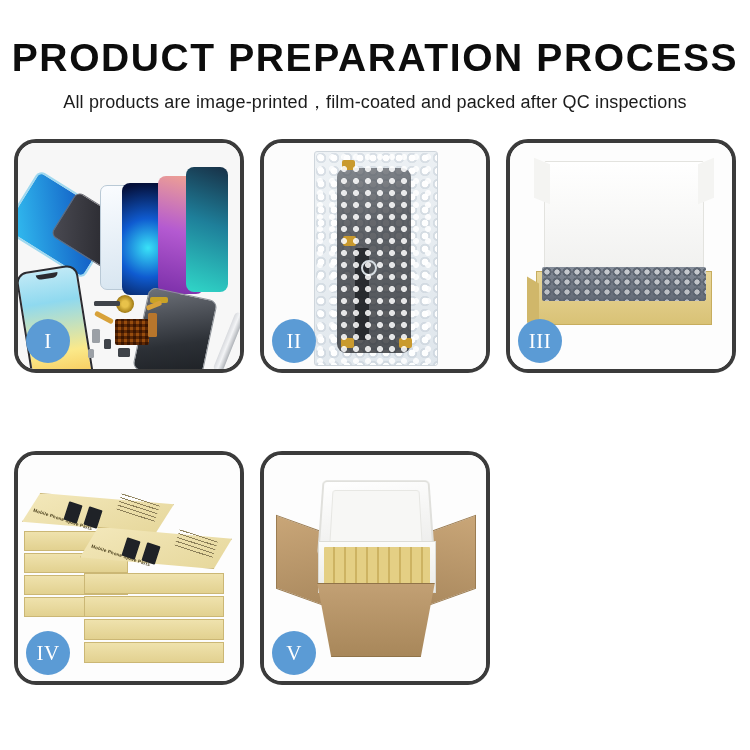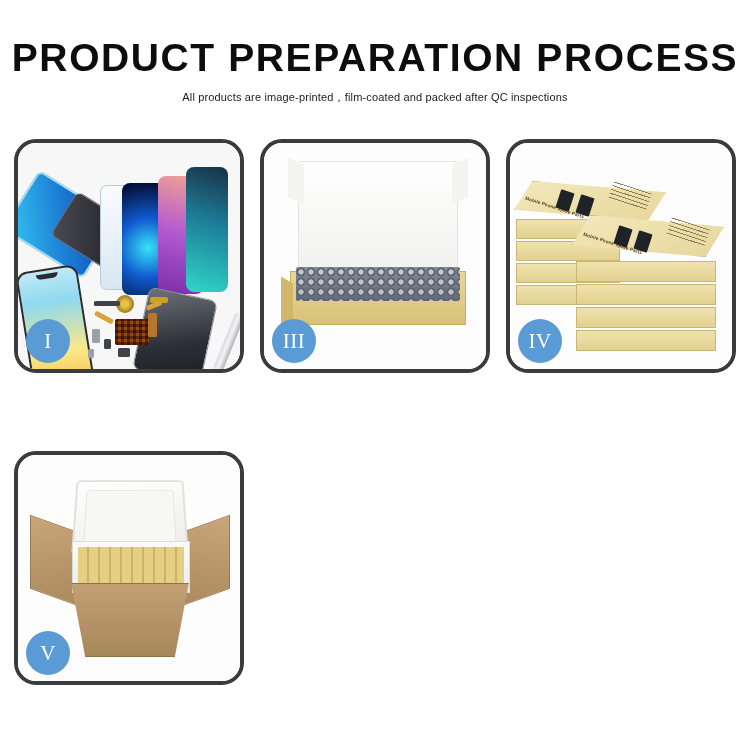--- a/index.html
+++ b/index.html
@@ -17,21 +17,21 @@
   .title{
     font-size:39px;
     font-weight:700;
     letter-spacing:1.6px;
     color:#0d0d0d;
     line-height:1.05;
     font-family:"Liberation Sans", sans-serif;
   }
   .subtitle{
     margin-top:11px;
-    font-size:11px;
+    font-size:18px;
     font-weight:400;
     color:#1b1b1b;
     letter-spacing:0.15px;
   }
 
   
   .grid{
     position:absolute;
     left:14px; top:139px;
     width:722px;
@@ -289,20 +289,35 @@
         <div class="chip copper" style="left:130px;top:170px;width:9px;height:24px;"></div>
         <div class="chip" style="left:100px;top:205px;width:12px;height:9px;"></div>
         <div class="chip silver" style="left:70px;top:206px;width:6px;height:9px;"></div>
         <div class="flex-c" style="left:128px;top:160px;width:16px;height:5px;transform:rotate(-22deg);"></div>
         <div class="flex-c" style="left:76px;top:172px;width:20px;height:5px;transform:rotate(28deg);"></div>
         <div class="tool"></div>
         <div class="badge">I</div>
       </div>
     </div>
 
+    <div class="panel">
+      <div class="panel-scene p2">
+        <div class="bubblebag">
+          <div class="bag-screen"></div>
+          <div class="bag-flex"></div>
+          <div class="bag-ring"></div>
+          <div class="bag-conn" style="left:27px;top:8px;"></div>
+          <div class="bag-conn" style="left:28px;top:84px;"></div>
+          <div class="bag-conn" style="left:26px;top:186px;"></div>
+          <div class="bag-conn" style="left:84px;top:186px;"></div>
+          <div class="bubble-sheen"></div>
+        </div>
+        <div class="badge">II</div>
+      </div>
+    </div>
 
     <div class="panel">
       <div class="panel-scene p3">
         <div class="lid"></div>
         <div class="lid-flapL"></div>
         <div class="lid-flapR"></div>
         <div class="box-base"></div>
         <div class="box-bubble"></div>
         <div class="badge">III</div>
       </div>

